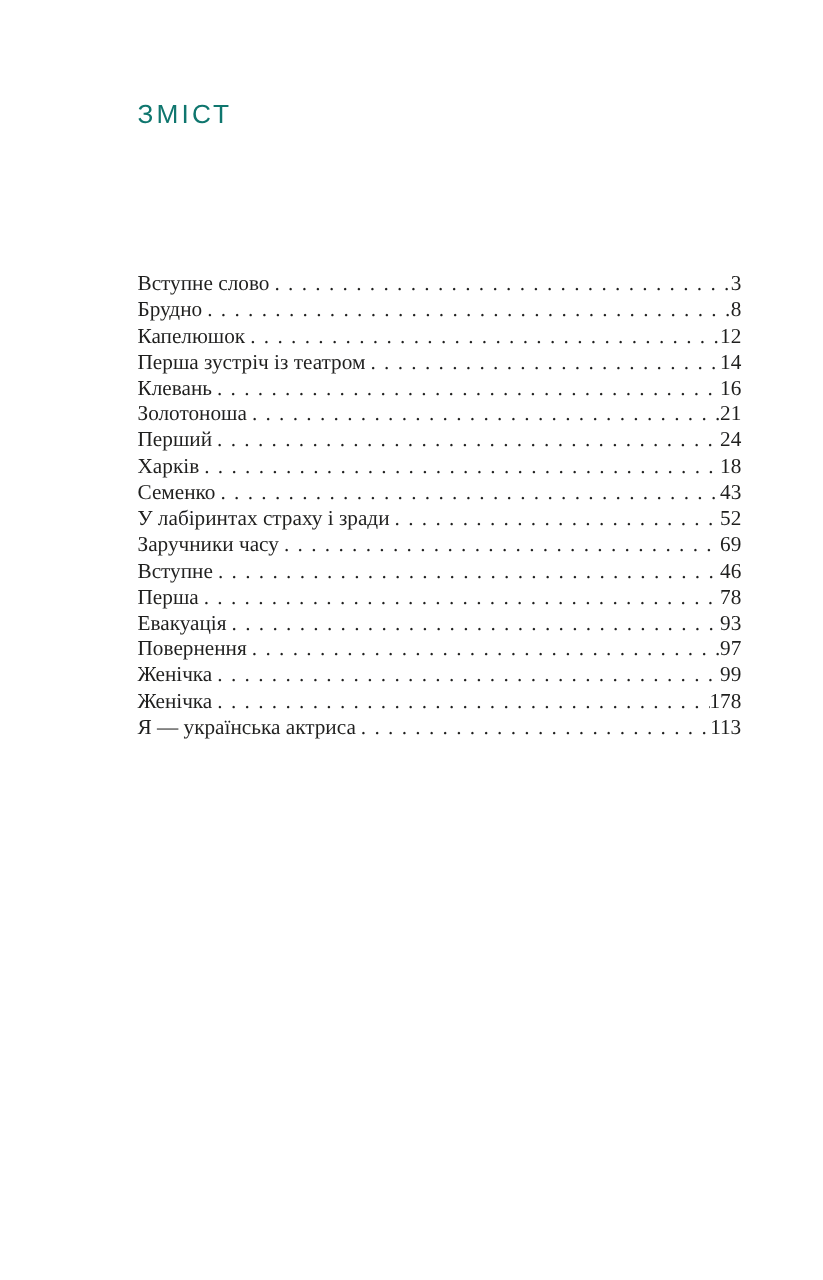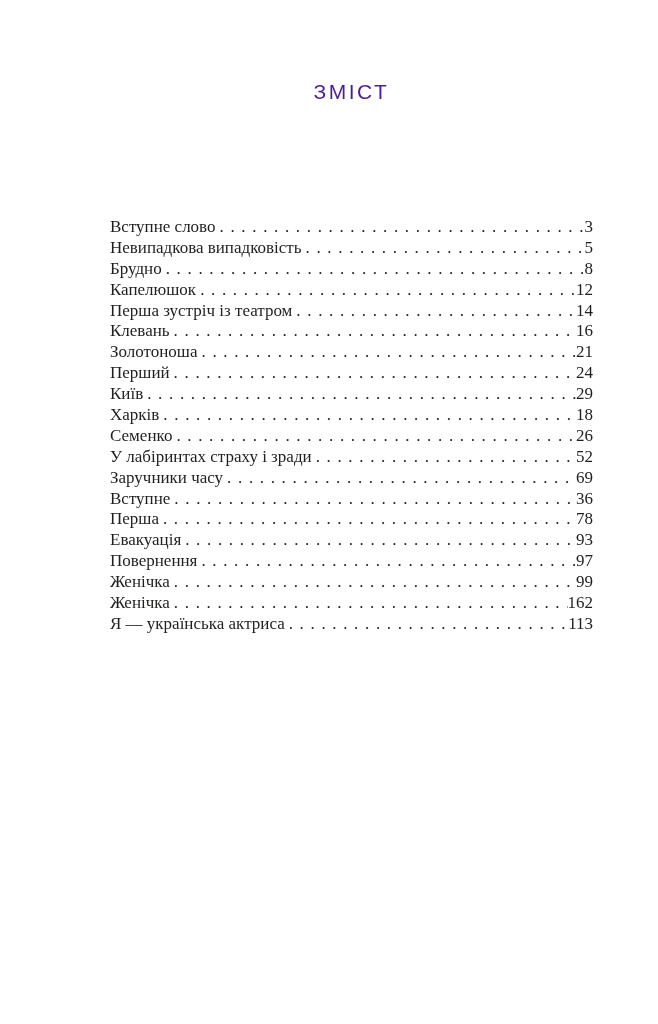--- a/index.html
+++ b/index.html
@@ -10,27 +10,27 @@
     background:#ffffff;
     overflow:hidden;
   }
   .content {
     position:absolute;
     left:110px; top:0;
     width:483px;
   }
   .page-title {
     margin:81px 0 0 0;
-    text-align:center;
+    text-align:left;
     font-family:"Liberation Sans","DejaVu Sans",sans-serif;
     font-weight:400;
     font-size:21px;
     line-height:21px;
     letter-spacing:2.5px;
-    color:#4c1d95;
+    color:#0f766e;
   }
   .toc-list {
     margin-top:115px;
     font-family:"Liberation Serif","DejaVu Serif",serif;
     font-size:17px;
     color:#1f1f1e;
   }
   .toc-row {
     display:flex;
     align-items:flex-start;
@@ -62,25 +62,20 @@
 <div class="page">
   <div class="content">
     <h1 class="page-title">ЗМІСТ</h1>
     <div class="toc-list">
       <div class="toc-row">
           <span class="toc-entry-title">Вступне слово</span>
           <span class="leader"></span>
           <span class="toc-entry-page">3</span>
         </div>
       <div class="toc-row">
-          <span class="toc-entry-title">Невипадкова випадковість</span>
-          <span class="leader"></span>
-          <span class="toc-entry-page">5</span>
-        </div>
-      <div class="toc-row">
           <span class="toc-entry-title">Брудно</span>
           <span class="leader"></span>
           <span class="toc-entry-page">8</span>
         </div>
       <div class="toc-row">
           <span class="toc-entry-title">Капелюшок</span>
           <span class="leader"></span>
           <span class="toc-entry-page">12</span>
         </div>
       <div class="toc-row">
@@ -97,48 +92,43 @@
           <span class="toc-entry-title">Золотоноша</span>
           <span class="leader"></span>
           <span class="toc-entry-page">21</span>
         </div>
       <div class="toc-row">
           <span class="toc-entry-title">Перший</span>
           <span class="leader"></span>
           <span class="toc-entry-page">24</span>
         </div>
       <div class="toc-row">
-          <span class="toc-entry-title">Київ</span>
-          <span class="leader"></span>
-          <span class="toc-entry-page">29</span>
-        </div>
-      <div class="toc-row">
           <span class="toc-entry-title">Харків</span>
           <span class="leader"></span>
           <span class="toc-entry-page">18</span>
         </div>
       <div class="toc-row">
           <span class="toc-entry-title">Семенко</span>
           <span class="leader"></span>
-          <span class="toc-entry-page">26</span>
+          <span class="toc-entry-page">43</span>
         </div>
       <div class="toc-row">
           <span class="toc-entry-title">У лабіринтах страху і зради</span>
           <span class="leader"></span>
           <span class="toc-entry-page">52</span>
         </div>
       <div class="toc-row">
           <span class="toc-entry-title">Заручники часу</span>
           <span class="leader"></span>
           <span class="toc-entry-page">69</span>
         </div>
       <div class="toc-row">
           <span class="toc-entry-title">Вступне</span>
           <span class="leader"></span>
-          <span class="toc-entry-page">36</span>
+          <span class="toc-entry-page">46</span>
         </div>
       <div class="toc-row">
           <span class="toc-entry-title">Перша</span>
           <span class="leader"></span>
           <span class="toc-entry-page">78</span>
         </div>
       <div class="toc-row">
           <span class="toc-entry-title">Евакуація</span>
           <span class="leader"></span>
           <span class="toc-entry-page">93</span>
@@ -149,21 +139,21 @@
           <span class="toc-entry-page">97</span>
         </div>
       <div class="toc-row">
           <span class="toc-entry-title">Женічка</span>
           <span class="leader"></span>
           <span class="toc-entry-page">99</span>
         </div>
       <div class="toc-row">
           <span class="toc-entry-title">Женічка</span>
           <span class="leader"></span>
-          <span class="toc-entry-page">162</span>
+          <span class="toc-entry-page">178</span>
         </div>
       <div class="toc-row">
           <span class="toc-entry-title">Я — українська актриса</span>
           <span class="leader"></span>
           <span class="toc-entry-page">113</span>
         </div>
     </div>
   </div>
 </div>
 

